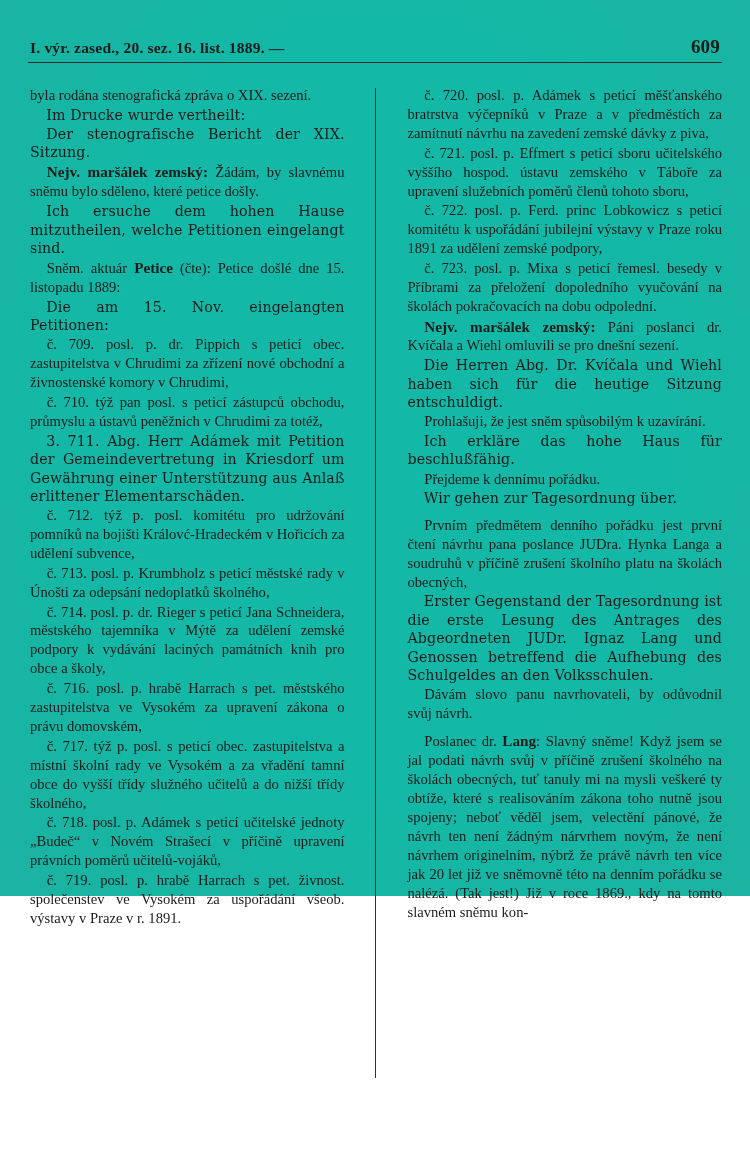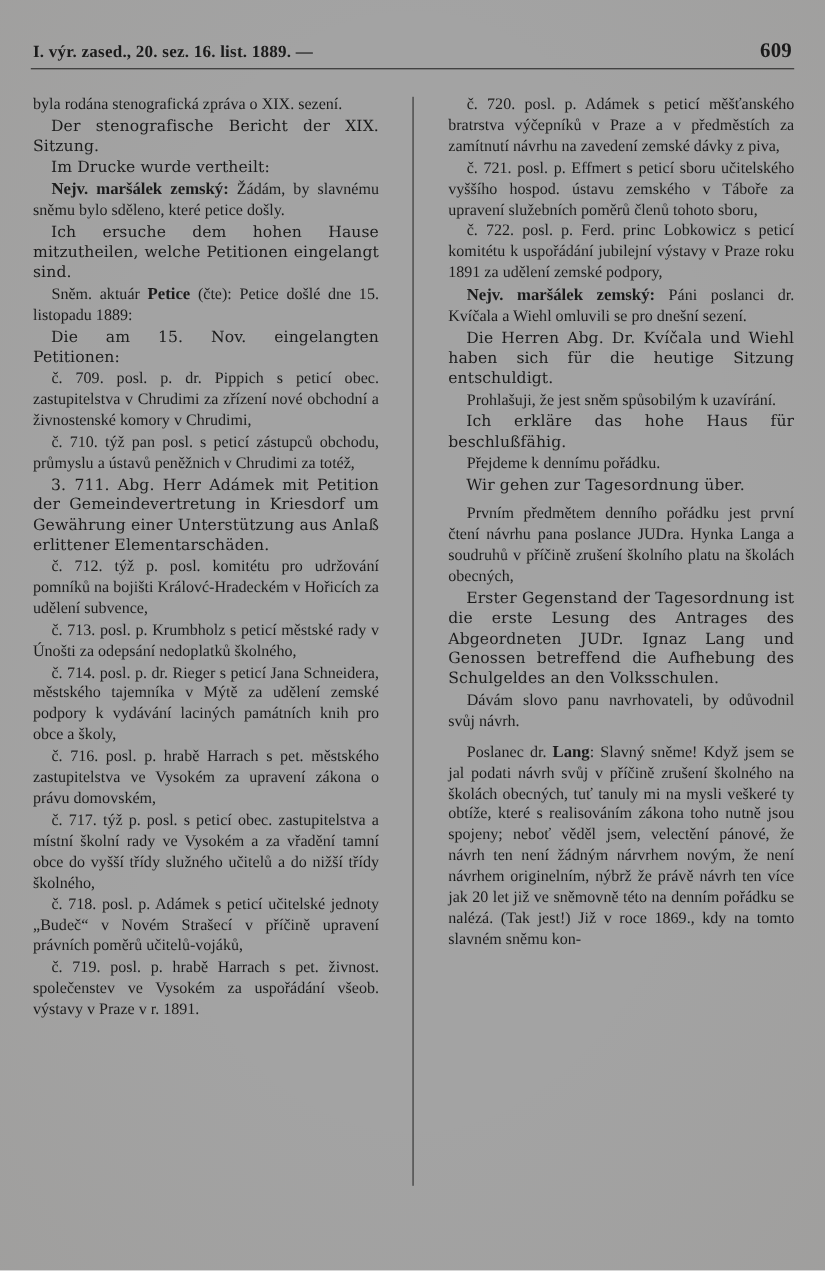--- a/index.html
+++ b/index.html
@@ -11,22 +11,22 @@
     width: 750px;
     height: 1155px;
     font-family: "Liberation Serif", serif;
     color: #1b1b1b;
     position: relative;
     overflow: hidden;
   }
   .page {
     position: absolute;
     left: 0; top: 0;
-    width: 750px; height: 1155px;
-    background: #a3a3a3;
+    width: 750px; height: 896px;
+    background: #14b8a6;
   }
   
   .paper-tone {
     position: absolute;
     inset: 0;
     background:
       radial-gradient(ellipse at 50% 45%, rgba(255,255,255,0) 55%, rgba(120,110,95,0.08) 100%);
     pointer-events: none;
   }
   .header {
@@ -121,42 +121,43 @@
       <span class="seg seg-roman">I. výr. zased., 20. sez. 16. list. 1889. —</span>
       <span style="display:inline-block;width:6px;"></span>
       <span class="pageno">609</span>
     </div>
   </div>
   <div class="rule"></div>
 
   <div class="columns">
     <div class="col col-left" id="col-left">
         <p class="noind">byla rodána stenografická zpráva o XIX. sezení.</p>
+        <p class="fraktur">Im Drucke wurde vertheilt:</p>
         <p class="fraktur">Der stenografische Bericht der XIX. Sitzung.</p>
-        <p class="fraktur">Im Drucke wurde vertheilt:</p>
         <p><span class="bigname">Nejv. maršálek zemský:</span> Žádám, by slavnému sněmu bylo sděleno, které petice došly.</p>
         <p class="fraktur">Ich ersuche dem hohen Hause mitzutheilen, welche Petitionen eingelangt sind.</p>
         <p>Sněm. aktuár <span class="bigname">Petice</span> (čte): Petice došlé dne 15. listopadu 1889:</p>
         <p class="fraktur">Die am 15. Nov. eingelangten Petitionen:</p>
         <p>č. 709. posl. p. dr. Pippich s peticí obec. zastupitelstva v Chrudimi za zřízení nové obchodní a živnostenské komory v Chrudimi,</p>
         <p>č. 710. týž pan posl. s peticí zástupců obchodu, průmyslu a ústavů peněžnich v Chrudimi za totéž,</p>
         <p class="fraktur">3. 711. Abg. Herr Adámek mit Petition der Gemeindevertretung in Kriesdorf um Gewährung einer Unterstützung aus Anlaß erlittener Elementarschäden.</p>
         <p>č. 712. týž p. posl. komitétu pro udržování pomníků na bojišti Královć-Hradeckém v Hořicích za udělení subvence,</p>
         <p>č. 713. posl. p. Krumbholz s peticí městské rady v Únošti za odepsání nedoplatků školného,</p>
         <p>č. 714. posl. p. dr. Rieger s peticí Jana Schneidera, městského tajemníka v Mýtě za udělení zemské podpory k vydávání laciných památních knih pro obce a školy,</p>
         <p>č. 716. posl. p. hrabě Harrach s pet. městského zastupitelstva ve Vysokém za upravení zákona o právu domovském,</p>
         <p>č. 717. týž p. posl. s peticí obec. zastupitelstva a místní školní rady ve Vysokém a za vřadění tamní obce do vyšší třídy služného učitelů a do nižší třídy školného,</p>
         <p>č. 718. posl. p. Adámek s peticí učitelské jednoty „Budeč“ v Novém Strašecí v příčině upravení právních poměrů učitelů-vojáků,</p>
         <p>č. 719. posl. p. hrabě Harrach s pet. živnost. společenstev ve Vysokém za uspořádání všeob. výstavy v Praze v r. 1891.</p>
       </div>
     <div class="divider"></div>
     <div class="col col-right" id="col-right">
         <p>č. 720. posl. p. Adámek s peticí měšťanského bratrstva výčepníků v Praze a v předměstích za zamítnutí návrhu na zavedení zemské dávky z piva,</p>
         <p>č. 721. posl. p. Effmert s peticí sboru učitelského vyššího hospod. ústavu zemského v Táboře za upravení služebních poměrů členů tohoto sboru,</p>
         <p>č. 722. posl. p. Ferd. princ Lobkowicz s peticí komitétu k uspořádání jubilejní výstavy v Praze roku 1891 za udělení zemské podpory,</p>
+        <p>č. 723. posl. p. Mixa s peticí řemesl. besedy v Příbrami za přeložení dopoledního vyučování na školách pokračovacích na dobu odpolední.</p>
         <p><span class="bigname">Nejv. maršálek zemský:</span> Páni poslanci dr. Kvíčala a Wiehl omluvili se pro dnešní sezení.</p>
         <p class="fraktur">Die Herren Abg. Dr. Kvíčala und Wiehl haben sich für die heutige Sitzung entschuldigt.</p>
         <p>Prohlašuji, že jest sněm spůsobilým k uzavírání.</p>
         <p class="fraktur">Ich erkläre das hohe Haus für beschlußfähig.</p>
         <p>Přejdeme k dennímu pořádku.</p>
         <p class="fraktur">Wir gehen zur Tagesordnung über.</p>
         <p class="gap">Prvním předmětem denního pořádku jest první čtení návrhu pana poslance JUDra. Hynka Langa a soudruhů v příčině zrušení školního platu na školách obecných,</p>
         <p class="fraktur">Erster Gegenstand der Tagesordnung ist die erste Lesung des Antrages des Abgeordneten JUDr. Ignaz Lang und Genossen betreffend die Aufhebung des Schulgeldes an den Volksschulen.</p>
         <p>Dávám slovo panu navrhovateli, by odůvodnil svůj návrh.</p>
         <p class="gap">Poslanec dr. <span class="bigname">Lang</span>: Slavný sněme! Když jsem se jal podati návrh svůj v příčině zrušení školného na školách obecných, tuť tanuly mi na mysli veškeré ty obtíže, které s realisováním zákona toho nutně jsou spojeny; neboť věděl jsem, velectění pánové, že návrh ten není žádným nárvrhem novým, že není návrhem originelním, nýbrž že právě návrh ten více jak 20 let již ve sněmovně této na denním pořádku se nalézá. (Tak jest!) Již v roce 1869., kdy na tomto slavném sněmu kon-</p>

